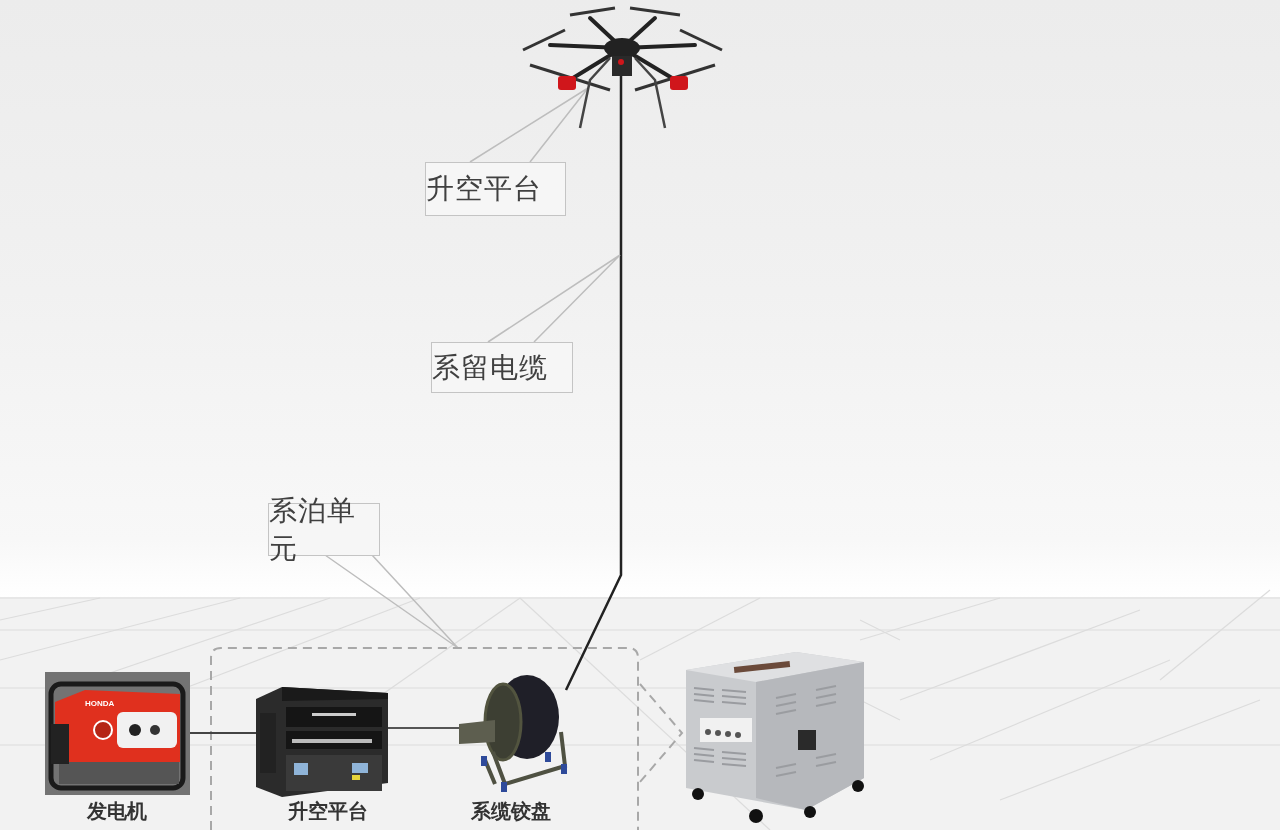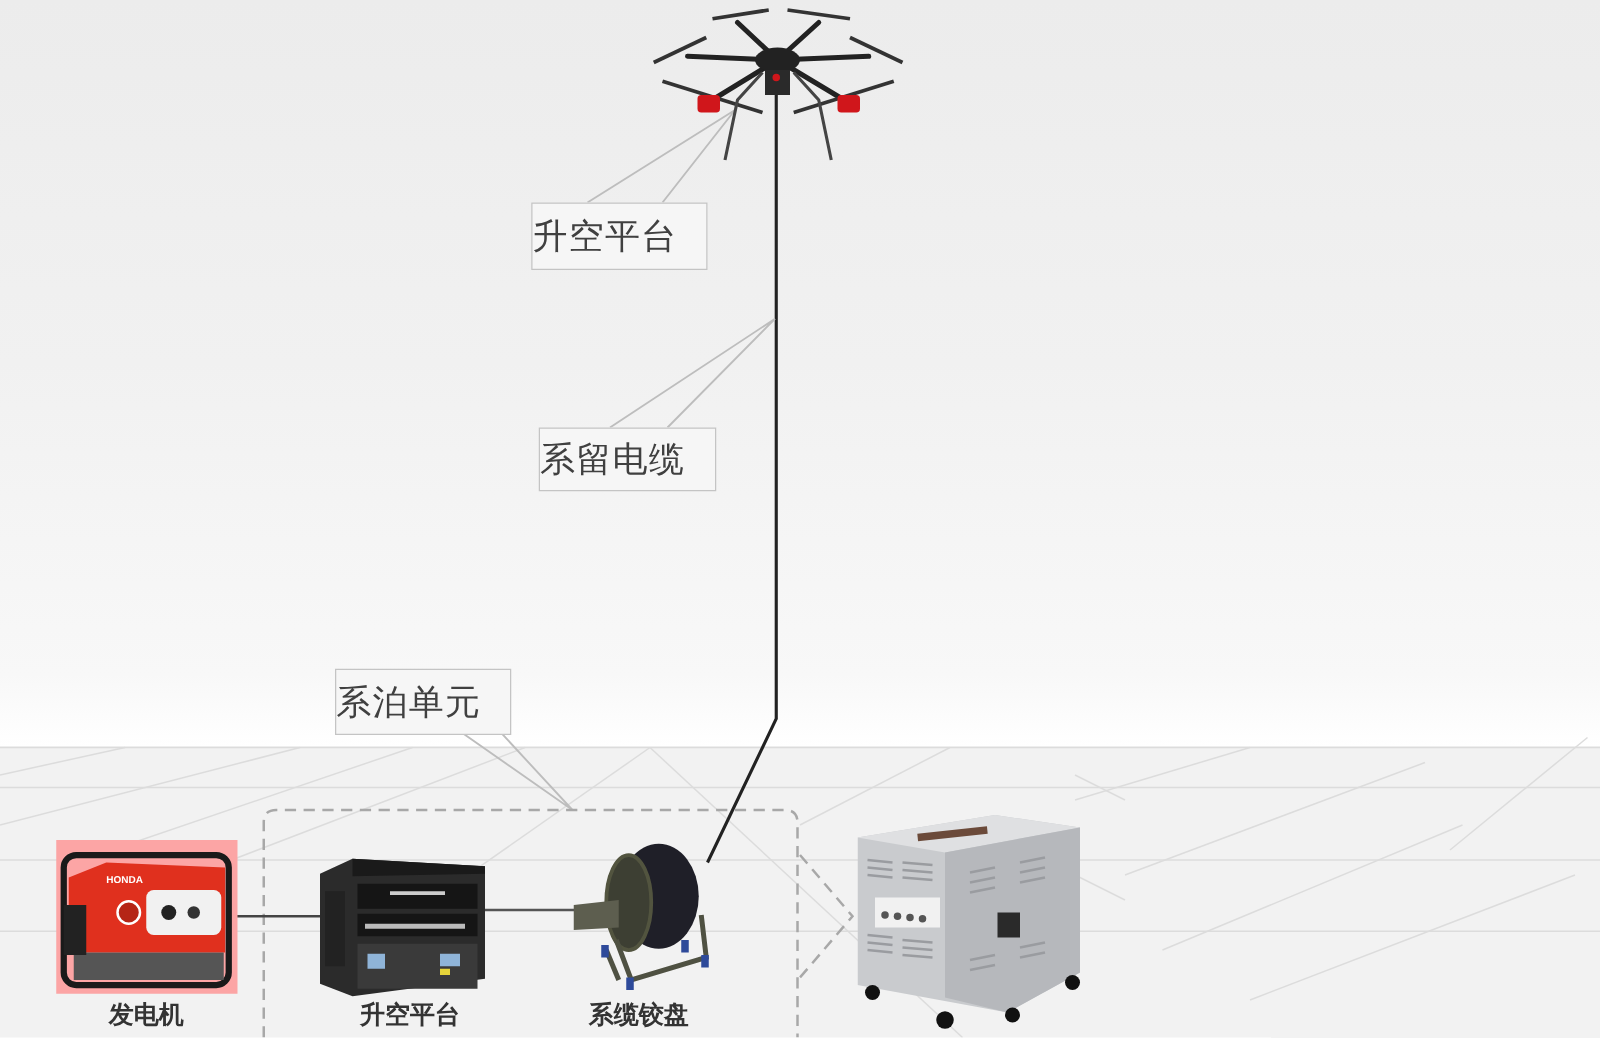--- a/index.html
+++ b/index.html
@@ -91,25 +91,25 @@
   <rect x="43" y="76" width="18" height="14" rx="3" fill="#d0161b"></rect>
   <rect x="155" y="76" width="18" height="14" rx="3" fill="#d0161b"></rect>
 </svg>
 
 <div class="callout" style="left:425px;top:162px;width:141px;height:54px;">
   <span>升空平台</span>
 </div>
 <div class="callout" style="left:431px;top:342px;width:142px;height:51px;">
   <span>系留电缆</span>
 </div>
-<div class="callout" style="left:268px;top:503px;width:141px;height:53px;margin-top:32px;">
+<div class="callout" style="left:268px;top:503px;width:112px;height:53px;">
   <span>系泊单元</span>
 </div>
 
-<div class="device" style="left:45px;top:672px;width:145px;height:123px;background:#fca5a5;">
+<div class="device" style="left:45px;top:672px;width:145px;height:123px;background:#737373;">
   <svg width="145" height="123" viewBox="0 0 145 123">
     <rect x="6" y="12" width="132" height="104" rx="10" fill="none" stroke="#1a1a1a" stroke-width="5"></rect>
     <path d="M10 30 L40 18 L135 22 L135 90 L10 90 Z" fill="#e0301e"></path>
     <rect x="72" y="40" width="60" height="36" rx="6" fill="#f1f1f1"></rect>
     <circle cx="58" cy="58" r="9" fill="#b52516" stroke="#fff" stroke-width="2"></circle>
     <circle cx="90" cy="58" r="6" fill="#222"></circle>
     <circle cx="110" cy="58" r="5" fill="#333"></circle>
     <rect x="14" y="90" width="120" height="22" fill="#555"></rect>
     <rect x="6" y="52" width="18" height="40" fill="#222"></rect>
     <text x="40" y="34" font-size="8" fill="#fff" font-family="Liberation Sans, sans-serif" font-weight="bold">HONDA</text>

